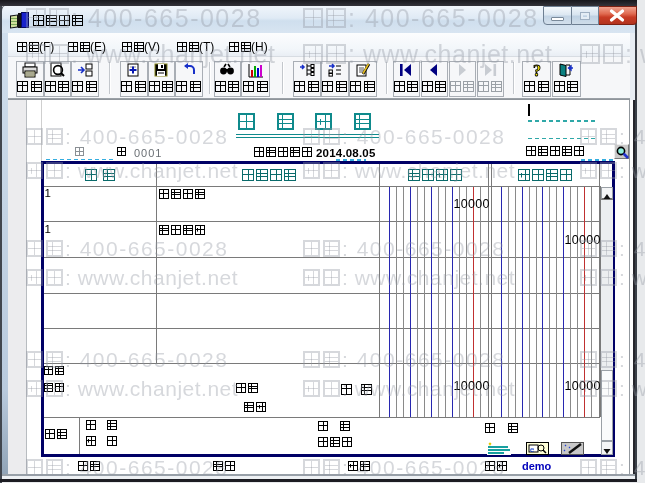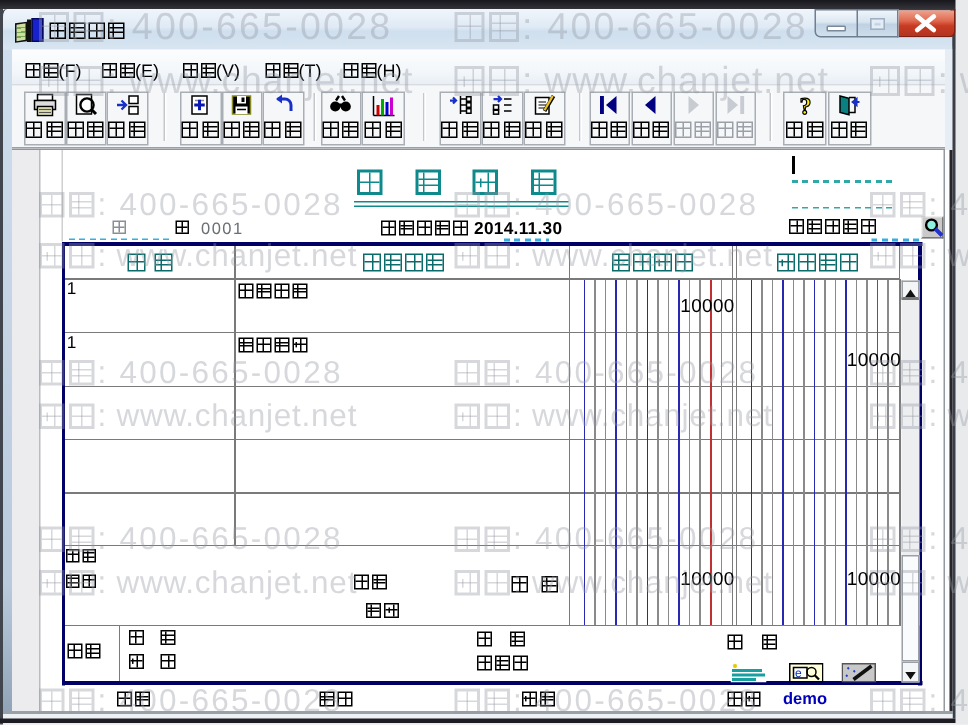--- a/index.html
+++ b/index.html
@@ -290,21 +290,21 @@
   </div>
 <div style="position:absolute;left:134px;top:147.5px;font-size:11px;line-height:1;color:#6a6f74;z-index:5;letter-spacing:1px">0001</div>
 <div style="position:absolute;left:46px;top:158.7px;width:67px;height:1.8px;z-index:6;background:repeating-linear-gradient(90deg,#35aee0 0 4px,transparent 4px 7px)"></div>
 <div style="position:absolute;left:254px;top:146.5px;display:flex;gap:2px;z-index:6;color:#000">
     <span class="q0" style="width:10px;height:10px;border-width:1px"></span>
     <span class="q1" style="width:10px;height:10px;border-width:1px"></span>
     <span class="q0" style="width:10px;height:10px;border-width:1px"></span>
     <span class="q1" style="width:10px;height:10px;border-width:1px"></span>
     <span class="q0" style="width:10px;height:10px;border-width:1px"></span>
   </div>
-<div style="position:absolute;left:316px;top:147.5px;font-size:11.5px;line-height:1;color:#000;z-index:5;font-weight:bold;letter-spacing:0.2px">2014.11.30</div>
+<div style="position:absolute;left:316px;top:147.5px;font-size:11.5px;line-height:1;color:#000;z-index:5;font-weight:bold;letter-spacing:0.2px">2014.08.05</div>
 <div style="position:absolute;left:336px;top:159px;width:30px;height:1.8px;z-index:6;background:repeating-linear-gradient(90deg,#35aee0 0 4px,transparent 4px 7px)"></div>
 <div style="position:absolute;left:526px;top:146px;display:flex;gap:2px;z-index:6;color:#000">
     <span class="q0" style="width:10px;height:10px;border-width:1px"></span>
     <span class="q1" style="width:10px;height:10px;border-width:1px"></span>
     <span class="q0" style="width:10px;height:10px;border-width:1px"></span>
     <span class="q1" style="width:10px;height:10px;border-width:1px"></span>
     <span class="q0" style="width:10px;height:10px;border-width:1px"></span>
   </div>
 <div style="position:absolute;left:581px;top:159px;width:33px;height:1.8px;z-index:6;background:repeating-linear-gradient(90deg,#35aee0 0 4px,transparent 4px 7px)"></div>
 <div style="position:absolute;left:613.5px;top:144px;width:15.5px;height:14.5px;z-index:6;background:#c9c9c9;border-top:1px solid #eee;border-left:1px solid #eee;border-right:1.5px solid #777;border-bottom:1.5px solid #777">

